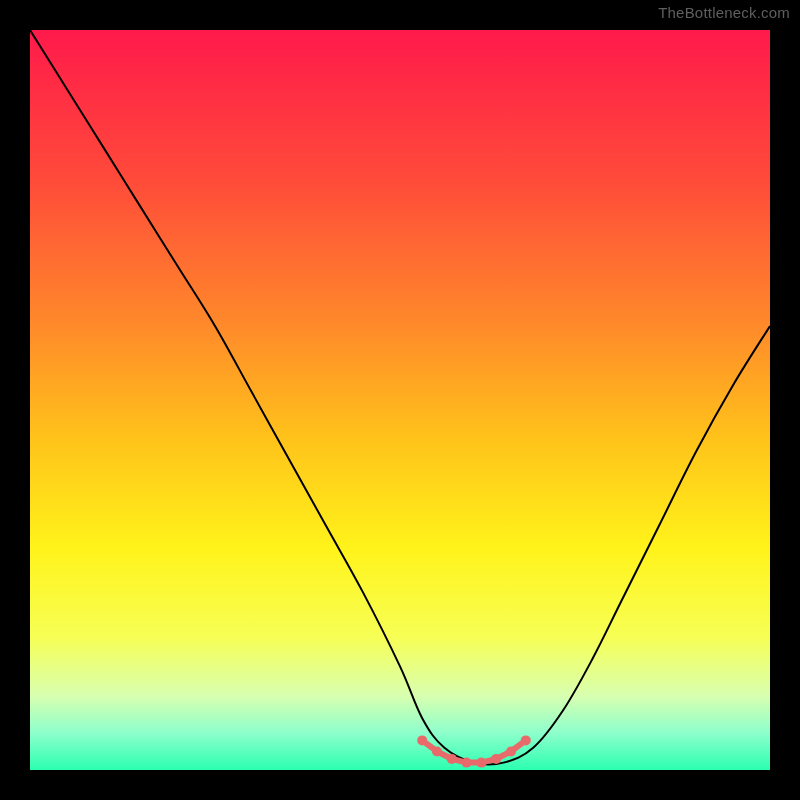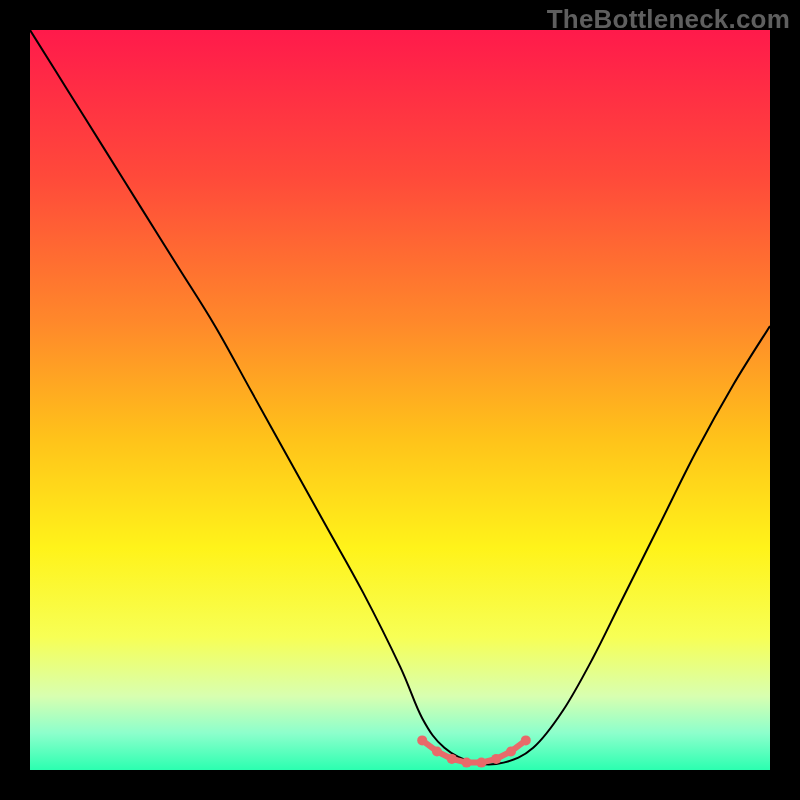--- a/index.html
+++ b/index.html
@@ -15,22 +15,22 @@
     position: relative;
     width: 800px;
     height: 800px;
     background: #000;
   }
   .watermark {
     position: absolute;
     top: 4px;
     right: 10px;
     color: #5f5f5f;
-    font-size: 26px;
-    font-weight: 700;
+    font-size: 15px;
+    font-weight: 400;
     letter-spacing: 0.2px;
     z-index: 10;
   }
   .plot {
     position: absolute;
     left: 30px;
     top: 30px;
     width: 740px;
     height: 740px;
     overflow: hidden;

